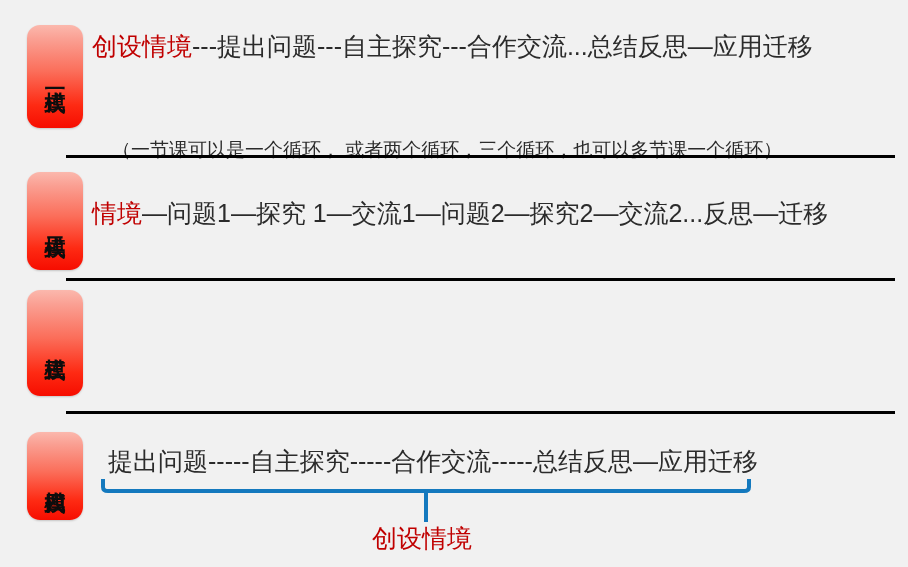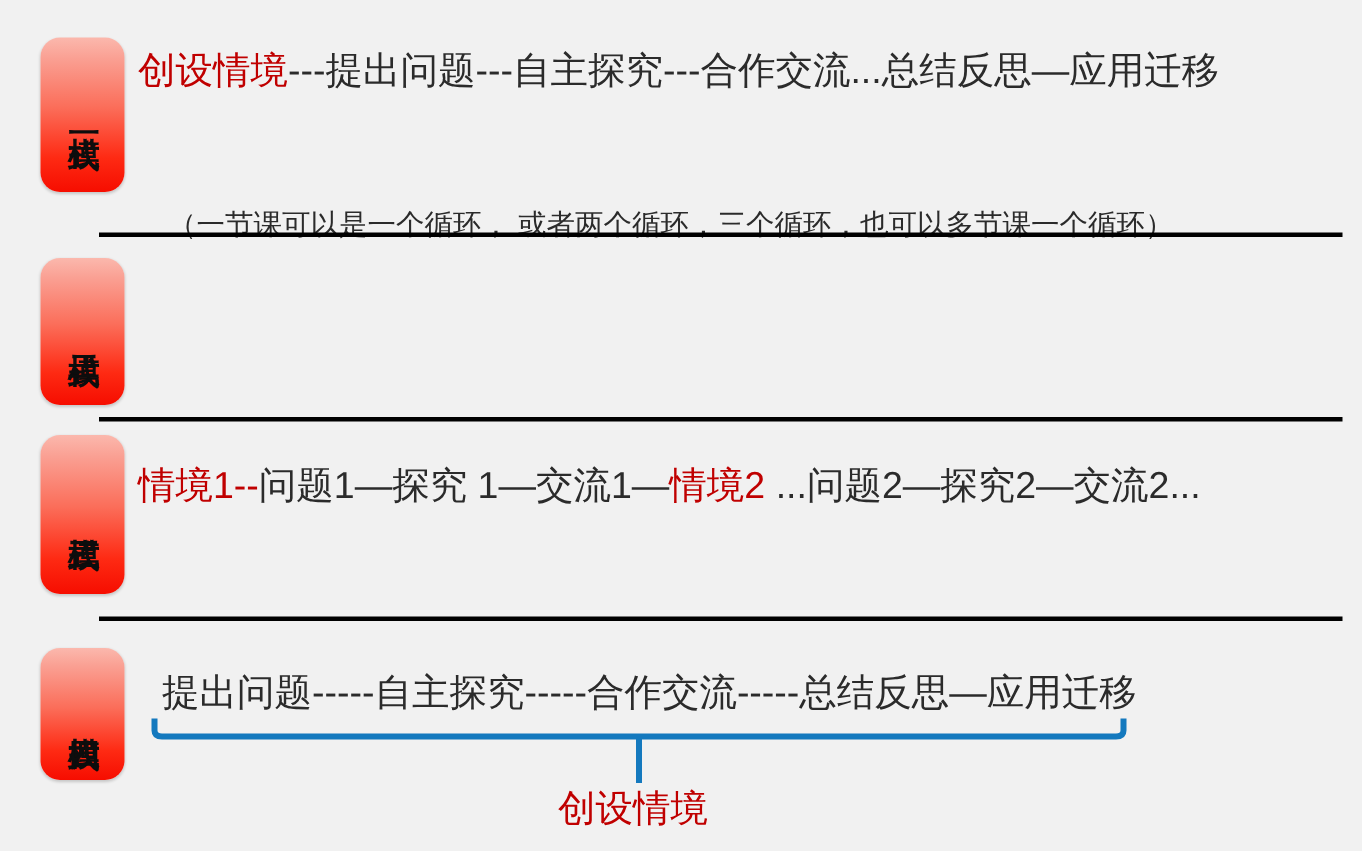--- a/index.html
+++ b/index.html
@@ -115,28 +115,28 @@
   <div class="flow-line" id="row1-flow"><span class="hl">创设情境</span><span>---提出问题---自主探究---合作交流...总结反思—应用迁移</span></div>
 
   <div class="note-line" id="row1-note">（一节课可以是一个循环， 或者两个循环，三个循环，也可以多节课一个循环）</div>
 
   <div class="divider" id="divider-1"></div>
 
   <div class="badge" id="badge-2">
     <span class="badge-text">模式二</span>
   </div>
 
+  <div class="flow-line" id="row2-flow"><span class="hl">情境</span><span>—问题1—探究 1—交流1—问题2—探究2—交流2...反思—迁移</span></div>
 
   <div class="divider" id="divider-2"></div>
 
   <div class="badge" id="badge-3">
     <span class="badge-text">模式三</span>
   </div>
 
-  <div class="flow-line" id="row3-flow1"><span class="hl">情境1--</span><span>问题1—探究 1—交流1—</span><span class="hl">情境2</span><span> ...问题2—探究2—交流2...</span></div>
 
 
   <div class="divider" id="divider-3"></div>
 
   <div class="badge" id="badge-4">
     <span class="badge-text">模式四</span>
   </div>
 
   <div class="flow-line" id="row4-flow"><span>提出问题-----自主探究-----合作交流-----总结反思—应用迁移</span></div>
 

